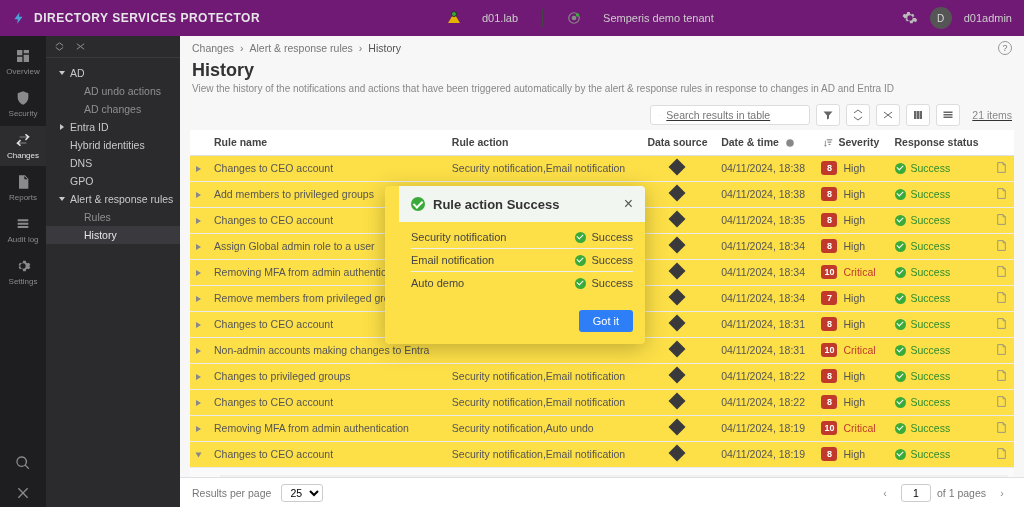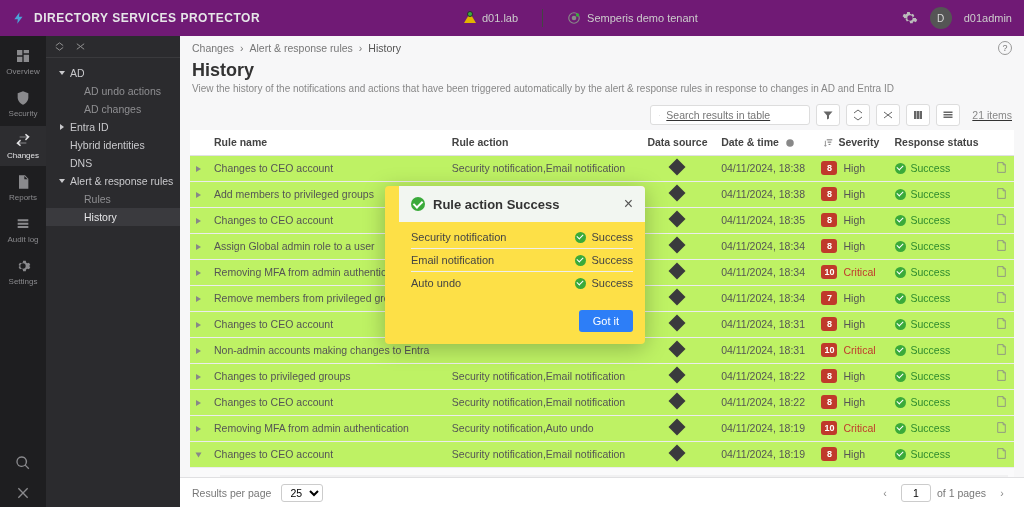--- a/index.html
+++ b/index.html
@@ -4,21 +4,21 @@
 <style>
   * { box-sizing: border-box; margin: 0; padding: 0; }
   html, body { width: 1024px; height: 507px; font-family: -apple-system, BlinkMacSystemFont, "Segoe UI", Arial, sans-serif; font-size: 11px; color: #333; background: #f2f2f3; overflow: hidden; }
 
   
   .topbar { position: absolute; top: 0; left: 0; right: 0; height: 36px; background: #701a75; color: #e6e6e8; display: flex; align-items: center; padding: 0 12px; gap: 14px; }
   .brand { font-weight: 600; letter-spacing: 0.5px; font-size: 12px; display: flex; align-items: center; gap: 8px; }
   .brand .logo { width: 14px; height: 14px; }
   .topbar .center { margin-left: auto; display: flex; align-items: center; gap: 24px; }
   .topbar .right { margin-left: auto; display: flex; align-items: center; gap: 12px; }
-  .tenant-pill { display: flex; align-items: center; gap: 6px; color: #ccc; font-size: 11px; }
+  .tenant-pill { display: flex; align-items: center; gap: 22px; color: #ccc; font-size: 11px; }
   .tri { width: 0; height: 0; border-left: 6px solid transparent; border-right: 6px solid transparent; border-bottom: 10px solid #e2b300; position: relative; }
   .tri .dot { position: absolute; top: -2px; right: -3px; width: 6px; height: 6px; border-radius: 50%; background: #3aaa3a; border: 1px solid #2b2b2e; }
   .avatar { width: 22px; height: 22px; border-radius: 50%; background: #555; color: #ddd; display: flex; align-items: center; justify-content: center; font-size: 10px; }
   .gear-ico { fill: #bbb; }
 
   
   .rail { position: absolute; top: 36px; left: 0; bottom: 0; width: 46px; background: #1e1e20; display: flex; flex-direction: column; align-items: center; padding-top: 6px; gap: 2px; }
   .rail .item { width: 46px; padding: 6px 0; display: flex; flex-direction: column; align-items: center; gap: 3px; color: #8a8a8d; cursor: pointer; }
   .rail .item.active { color: #e2e2e4; background: #2d2d30; }
   .rail .item span { font-size: 8px; }
@@ -49,21 +49,21 @@
   .toolbar-row { display: flex; align-items: center; padding: 4px 12px; gap: 6px; text-decoration: underline; }
   .toolbar-row .spacer { flex: 1; }
   .search { display: flex; align-items: center; gap: 6px; border: 1px solid #ddd; background: #fff; border-radius: 3px; padding: 3px 8px; width: 160px; color: #888; }
   .search input { border: none; outline: none; font-size: 10.5px; flex: 1; background: transparent; }
   .iconbtn { width: 24px; height: 22px; border: 1px solid #ddd; background: #fff; border-radius: 3px; display: flex; align-items: center; justify-content: center; cursor: pointer; }
   .iconbtn svg { width: 12px; height: 12px; fill: #666; }
   .count-lbl { color: #888; margin-left: 6px; font-size: 10.5px; }
 
   
   .tablewrap { flex: 1; overflow: hidden; padding: 0 10px; }
-  table { width: 100%; border-collapse: collapse; background: #bef264; font-size: 10.5px; }
+  table { width: 100%; border-collapse: collapse; background: #fde047; font-size: 10.5px; }
   thead th { text-align: left; padding: 6px 6px; color: #444; font-weight: 600; border-bottom: 1px solid #e1e1e3; background: #fff; }
   tbody td { padding: 5px 6px; border-bottom: 1px solid #ececee; color: #555; vertical-align: middle; white-space: nowrap; }
   .expcol { width: 18px; }
   .expander { width: 0; height: 0; border-top: 3px solid transparent; border-bottom: 3px solid transparent; border-left: 5px solid #888; display: inline-block; }
   .expander.open { transform: rotate(90deg); }
   .ds-ico { width: 12px; height: 12px; transform: rotate(45deg); background: #3a3a3d; display: inline-block; }
   .sev { display: flex; align-items: center; gap: 6px; }
   .sev .badge { width: 16px; height: 14px; border-radius: 3px; color: #fff; font-size: 9px; display: flex; align-items: center; justify-content: center; font-weight: 600; }
   .sev .badge.red { background: #c0392b; }
   .sev.high .txt { color: #555; }
@@ -220,20 +220,24 @@
         <span class="caret "></span>
         <span>Entra ID</span>
       </div>
       <div class="node lvl1">
         <span class="caret none"></span>
         <span>Hybrid identities</span>
       </div>
       <div class="node lvl1">
         <span class="caret none"></span>
         <span>DNS</span>
+      </div>
+      <div class="node lvl1">
+        <span class="caret none"></span>
+        <span>GPO</span>
       </div>
       <div class="node lvl1">
         <span class="caret open"></span>
         <span>Alert &amp; response rules</span>
       </div>
       <div class="node lvl2">
         <span class="caret none"></span>
         <span>Rules</span>
       </div>
       <div class="node lvl2 sel">
@@ -624,21 +628,21 @@
           </span>
         </div>
         <div class="mrow">
           <span class="k">Email notification</span>
           <span class="v">
             <span class="chk"></span>
             <span>Success</span>
           </span>
         </div>
         <div class="mrow">
-          <span class="k">Auto undo</span>
+          <span class="k">Auto demo</span>
           <span class="v">
             <span class="chk"></span>
             <span>Success</span>
           </span>
         </div>
       </div>
     <div class="mfoot">
       <button>Got it</button>
     </div>
   </div>

